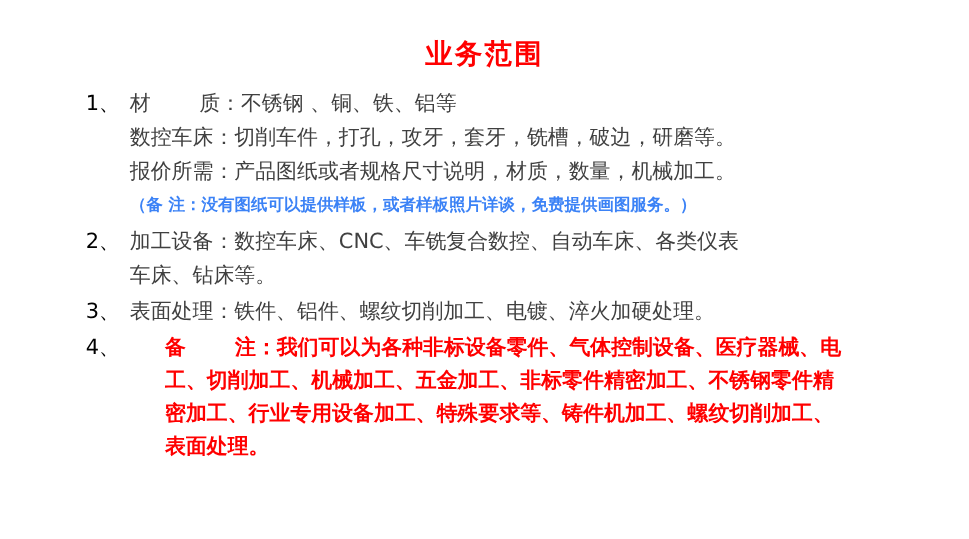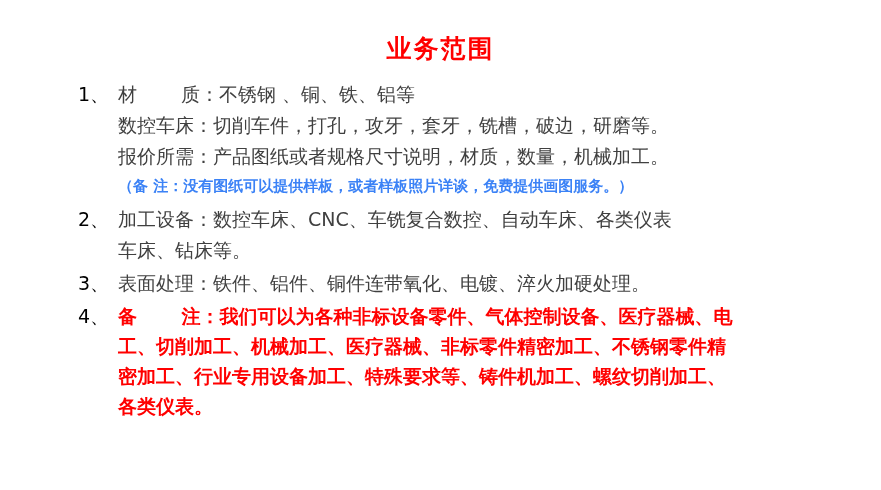--- a/index.html
+++ b/index.html
@@ -57,20 +57,21 @@
     color: #3b82f6;
     font-weight: bold;
     font-size: 15px;
     line-height: 28px;
   }
   .line.bigred {
     color: #ff0000;
     font-weight: bold;
     font-size: 19px;
     line-height: 30px;
+    margin-left: 32px;
   }
   .spacer-sm {
     height: 2px;
   }
 </style>
 </head>
 <body>
 
 <div class="page">
 
@@ -94,28 +95,28 @@
       <div class="num">2、</div>
       <div class="body-col">
         <div class="line">加工设备：数控车床、CNC、车铣复合数控、自动车床、各类仪表</div>
         <div class="line">车床、钻床等。</div>
       </div>
     </div>
 
     <div class="item">
       <div class="num">3、</div>
       <div class="body-col">
-        <div class="line">表面处理：铁件、铝件、铜件连带氧化、电镀、淬火加硬处理。</div>
+        <div class="line">表面处理：铁件、铝件、螺纹切削加工、电镀、淬火加硬处理。</div>
       </div>
     </div>
 
     <div class="item">
       <div class="num">4、</div>
       <div class="body-col">
         <div class="line bigred">备　　 注：我们可以为各种非标设备零件、气体控制设备、医疗器械、电</div>
-        <div class="line bigred">工、切削加工、机械加工、医疗器械、非标零件精密加工、不锈钢零件精</div>
+        <div class="line bigred">工、切削加工、机械加工、五金加工、非标零件精密加工、不锈钢零件精</div>
         <div class="line bigred">密加工、行业专用设备加工、特殊要求等、铸件机加工、螺纹切削加工、</div>
-        <div class="line bigred">各类仪表。</div>
+        <div class="line bigred">表面处理。</div>
       </div>
     </div>
 
   </div>
 </div>
 
 </body></html>

